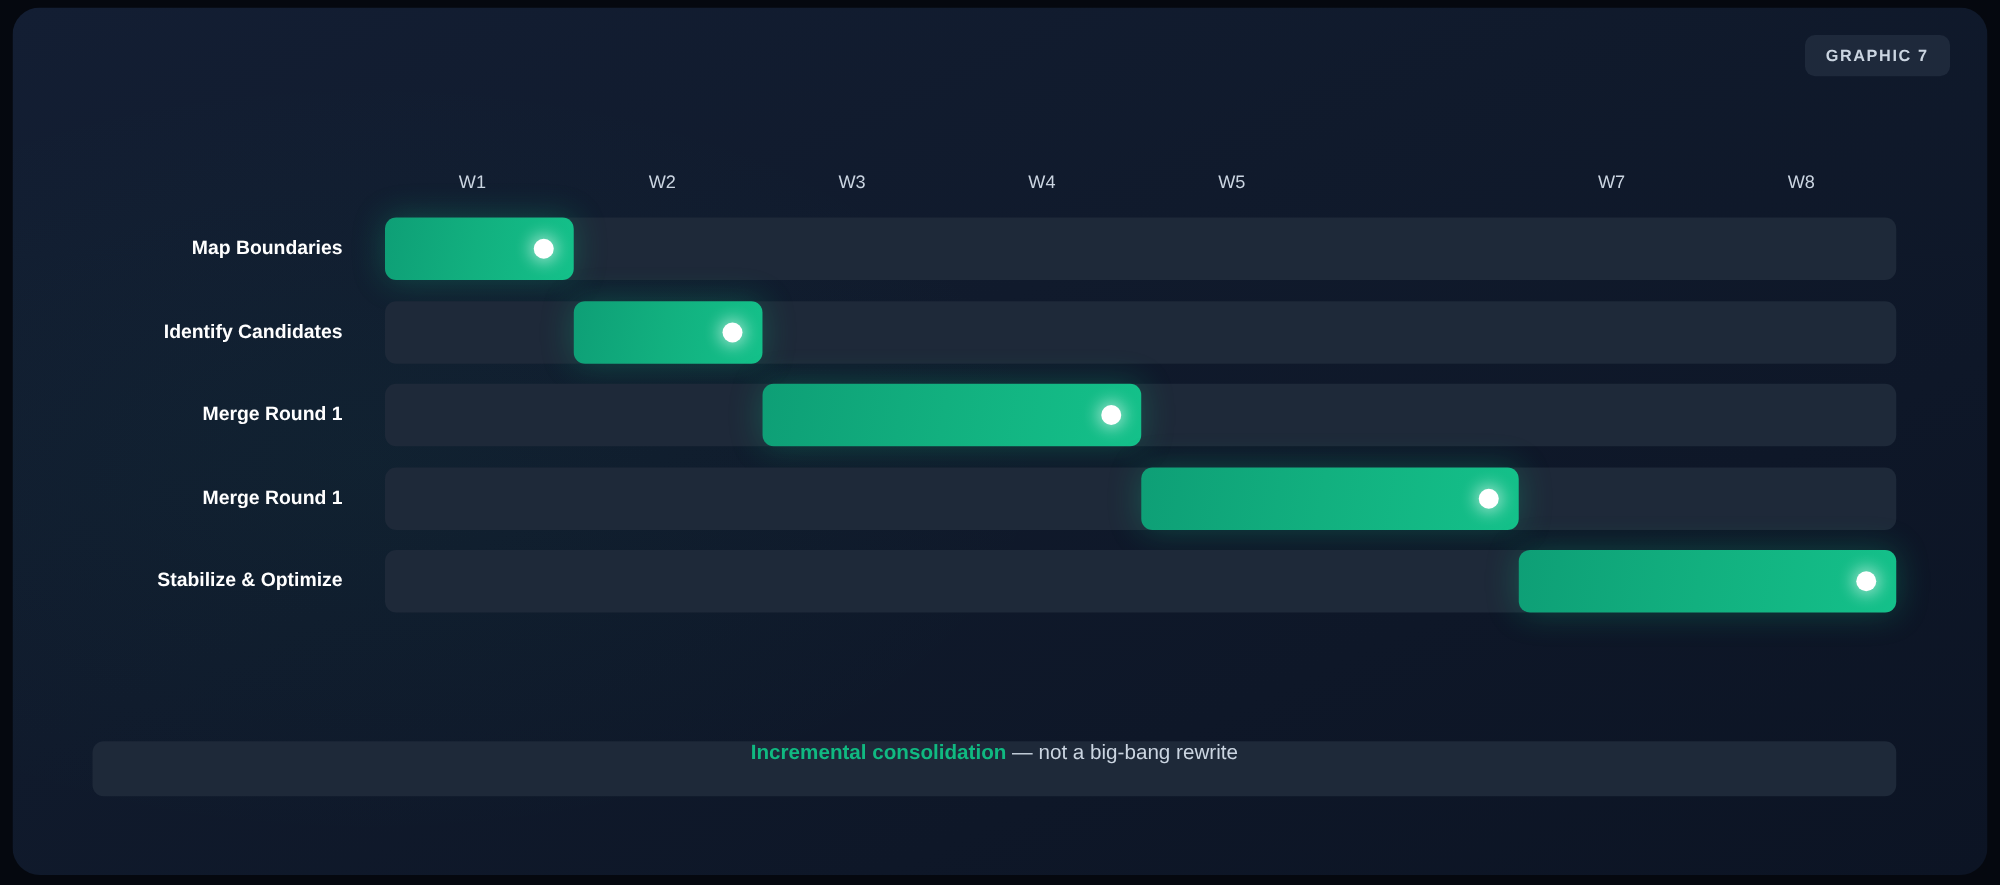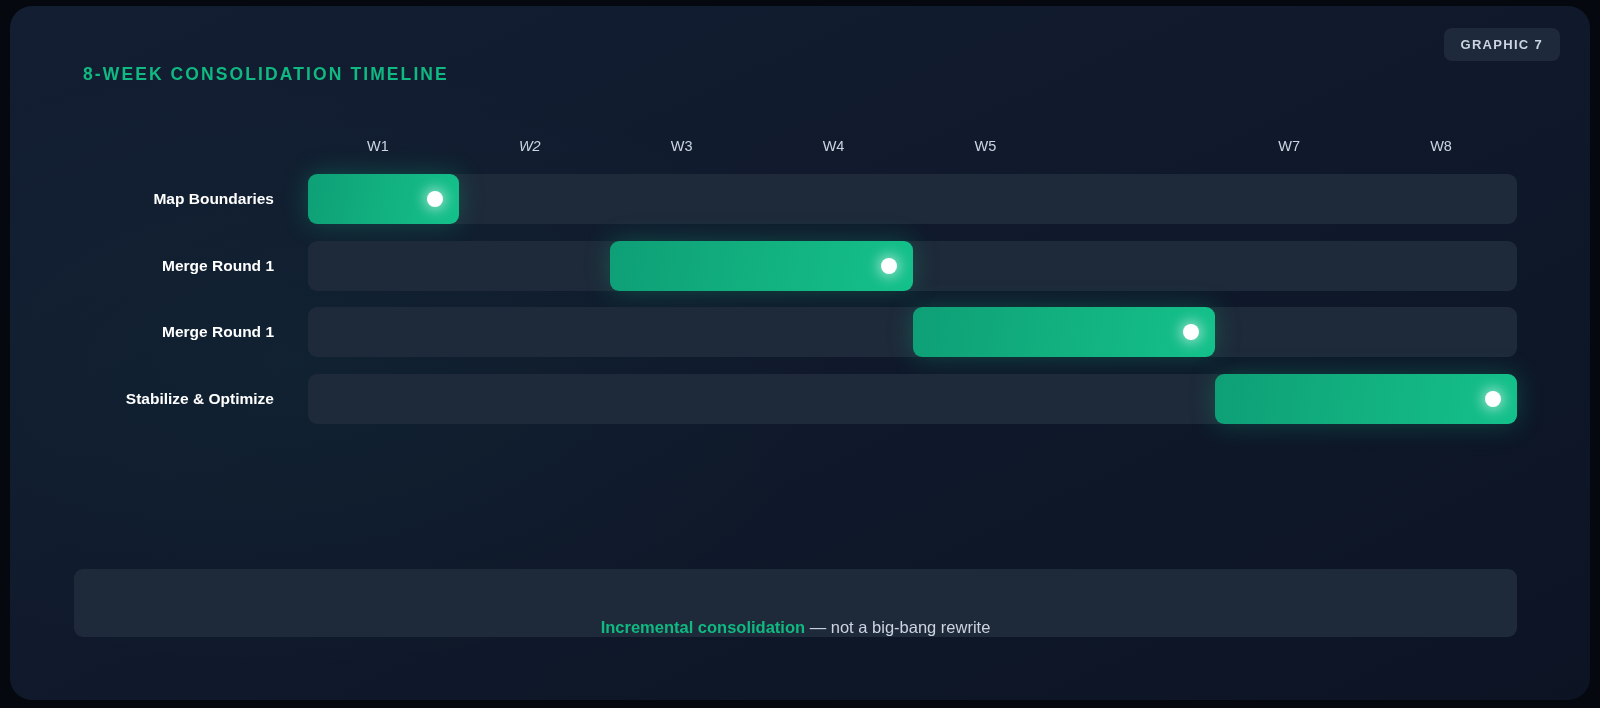--- a/index.html
+++ b/index.html
@@ -124,68 +124,75 @@
     background: #ffffff;
     box-shadow: 0 0 13px 3px rgba(255,255,255,0.55);
   }
 
   
   .footer {
     position: absolute;
     left: 64px;
     right: 73px;
     bottom: 63px;
-    height: 68px;
+    height: 44px;
     background: #1e2939;
     border-radius: 9px;
     display: flex;
-    align-items: flex-end;
+    align-items: flex-start;
     justify-content: center;
   }
   .footer-text {
     font-size: 16.5px;
     color: #cbd5e1;
     font-weight: 400;
   }
   .footer-strong {
     color: #10b981;
     font-weight: 700;
   }
 </style>
 </head>
 <body>
 
 <div class="frame">
   <div class="card">
 
     <div class="badge">GRAPHIC 7</div>
 
-    <div class="title">8-WEEK CONSOLIDATION TIMELINE</div>
 
     <div class="chart">
       <div class="axis">
           <div class="axis-tick" style="left: 6.25%;">W1</div>
-          <div class="axis-tick" style="left: 18.75%; font-style: italic;">W2</div>
+          <div class="axis-tick" style="left: 18.75%;">W2</div>
           <div class="axis-tick" style="left: 31.25%;">W3</div>
           <div class="axis-tick" style="left: 43.75%;">W4</div>
           <div class="axis-tick" style="left: 56.25%;">W5</div>
           <div class="axis-tick" style="left: 68.75%; margin-top: 47px;">W6</div>
           <div class="axis-tick" style="left: 81.25%;">W7</div>
           <div class="axis-tick" style="left: 93.75%;">W8</div>
         </div>
       <div id="rows">
           <div class="row">
             <div class="row-label">Map Boundaries</div>
             <div class="track">
               <div class="bar" style="left: 0%; width: 12.5%;">
                 <div class="bar-dot"></div>
               </div>
             </div>
           </div>
           <div class="row">
+            <div class="row-label">Identify Candidates</div>
+            <div class="track">
+              <div class="bar" style="left: 12.5%; width: 12.5%;">
+                <div class="bar-dot"></div>
+              </div>
+            </div>
+          </div>
+          <div class="row">
             <div class="row-label">Merge Round 1</div>
             <div class="track">
               <div class="bar" style="left: 25%; width: 25%;">
                 <div class="bar-dot"></div>
               </div>
             </div>
           </div>
           <div class="row">
             <div class="row-label">Merge Round 1</div>
             <div class="track">

